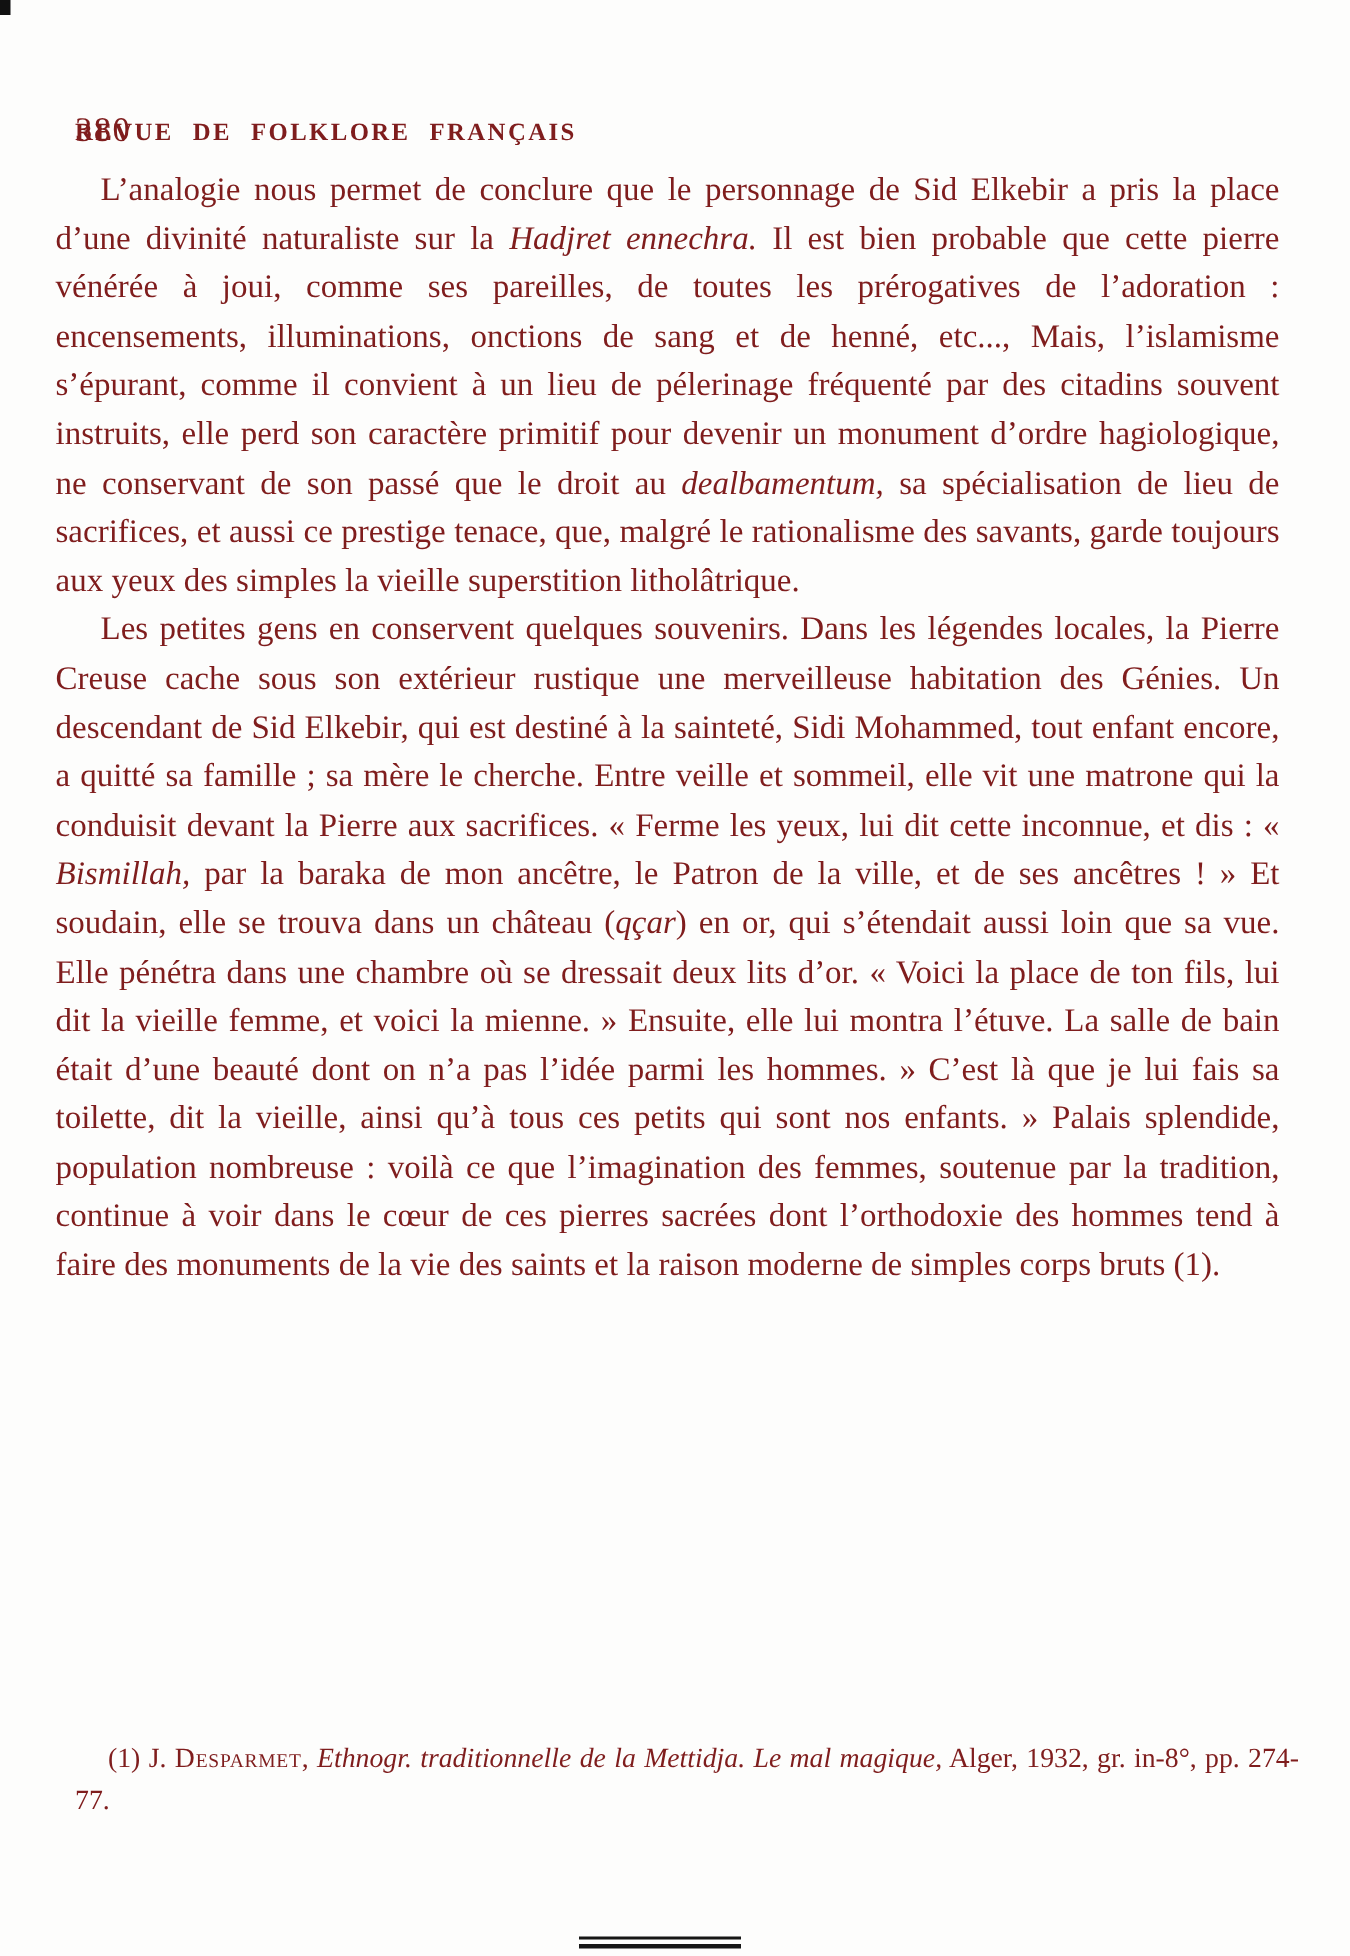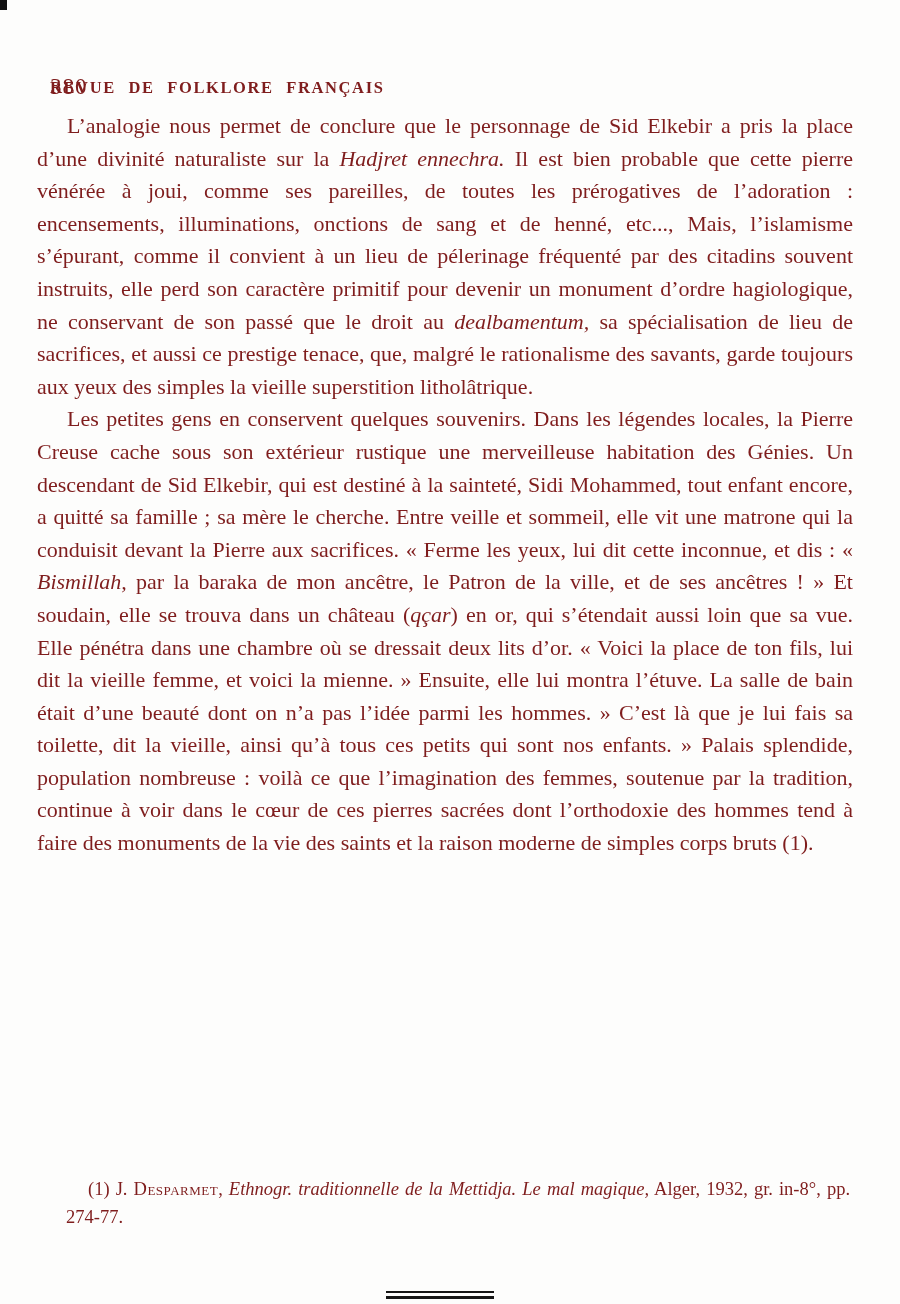--- a/index.html
+++ b/index.html
@@ -54,21 +54,21 @@
     text-align: justify;
     text-indent: 30px;
     hyphens: auto;
   }
   .footnote-block {
     position: absolute;
     top: 1160px; left: 50px;
     width: 816px;
   }
   .footnote {
-    margin: 16px;
+    margin: 0;
     font-size: 18.5px;
     line-height: 27.5px;
     text-align: justify;
     text-indent: 22px;
     hyphens: auto;
   }
   .bottom-rule {
     position: absolute;
     bottom: 5px;
     left: 50%;

